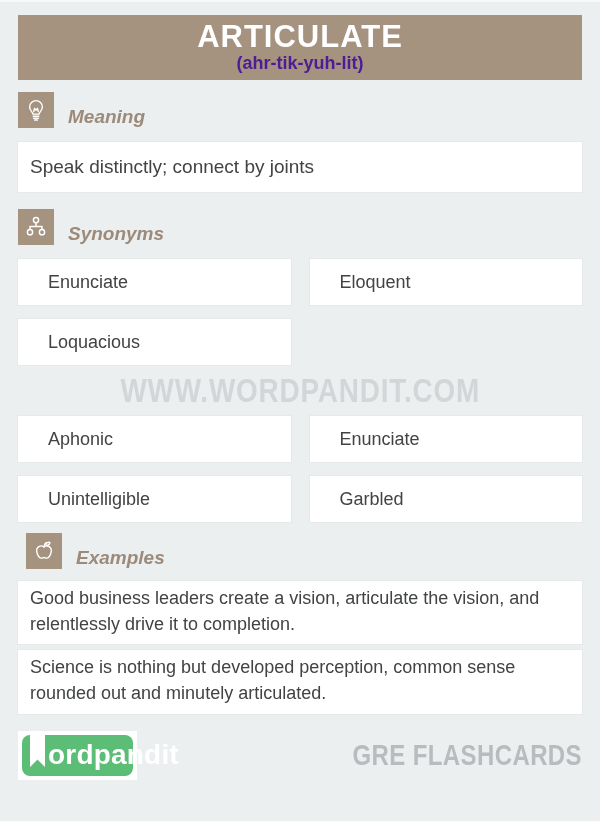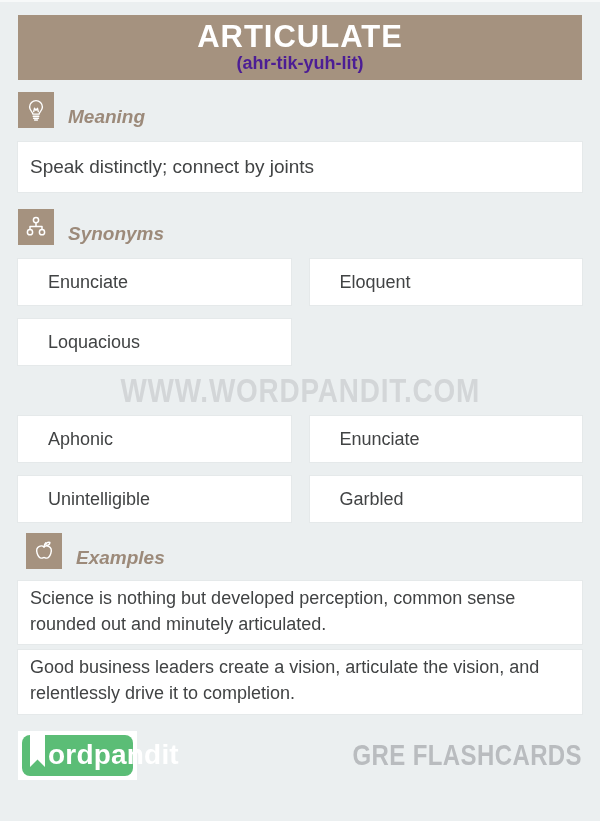--- a/index.html
+++ b/index.html
@@ -177,22 +177,22 @@
   <div class="section-header examples-header">
     <div class="icon-box">
       <svg width="24" height="24" viewBox="0 0 24 24" fill="none" stroke="#ffffff" stroke-width="1.4" stroke-linecap="round" stroke-linejoin="round">
         <path d="M12 8 c-1.2 -1 -3 -1.4 -4.6 -.6 c-2.4 1.1 -3.2 4.1 -2.2 7.1 c1 3 3.1 5.1 5.1 4.5 c.6 -.2 1.1 -.5 1.7 -.5 c.6 0 1.1 .3 1.7 .5 c2 .6 4.1 -1.5 5.1 -4.5 c1 -3 .2 -6 -2.2 -7.1 c-1.6 -.8 -3.4 -.4 -4.6 .6 z"></path>
         <path d="M12 8 c-.1 -1.7 .5 -3 1.8 -4.2"></path>
         <path d="M13.9 4.8 c1 -1.3 2.6 -1.8 4 -1.4 c-.1 1.5 -1.2 2.8 -2.8 3.1 c-1 .2 -1.5 -.6 -1.2 -1.7 z"></path>
       </svg>
     </div>
     <div class="section-label">Examples</div>
   </div>
+  <div class="text-box example-box">Good business leaders create a vision, articulate the vision, and relentlessly drive it to completion.</div>
   <div class="text-box example-box">Science is nothing but developed perception, common sense rounded out and minutely articulated.</div>
-  <div class="text-box example-box">Good business leaders create a vision, articulate the vision, and relentlessly drive it to completion.</div>
 
   <div class="footer">
     <div class="logo-wrap">
       <div class="logo-pill">
         <svg class="logo-ribbon" width="17" height="33" viewBox="0 0 17 33">
           <path d="M1 0 H16 V32 L8.5 24.5 L1 32 Z" fill="#ffffff"></path>
         </svg>
         <span class="logo-text">ordpandit</span>
       </div>
     </div>

